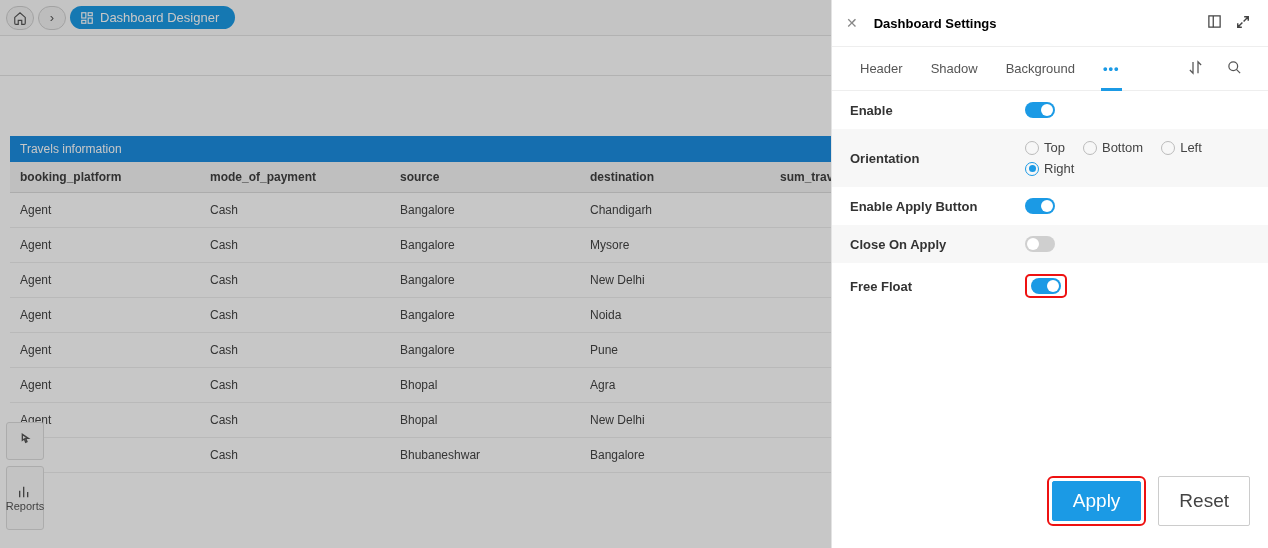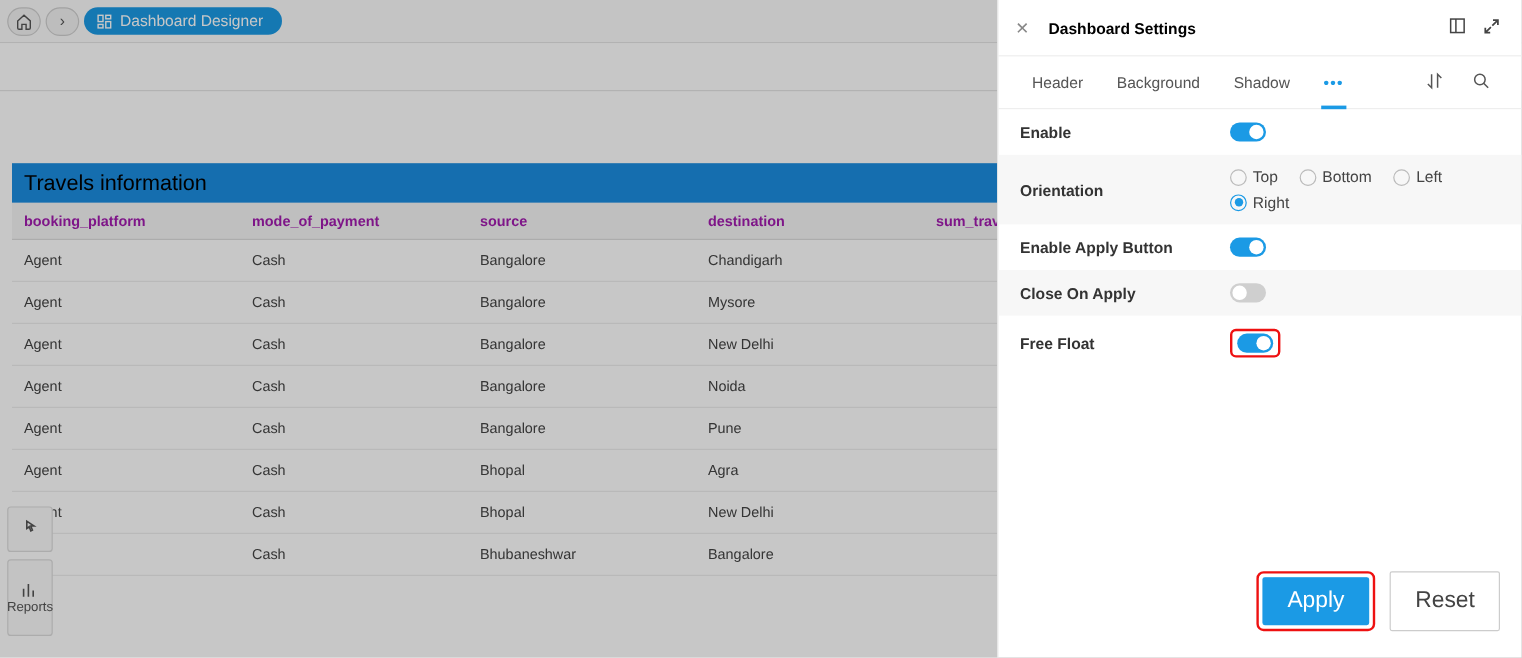--- a/index.html
+++ b/index.html
@@ -7,23 +7,23 @@
 
   
   .breadcrumb { display:flex; align-items:center; height:36px; padding-left:6px; background:#fcfcfc; border-bottom:1px solid #e5e5e5;}
   .bc-home, .bc-sep { width:28px; height:24px; display:flex; align-items:center; justify-content:center; border:1px solid #d0d0d0; border-radius:12px; margin-right:4px; color:#555; background:#f3f3f3; font-size:13px;}
   .bc-active { display:flex; align-items:center; background:#1b9ae5; color:#fff; padding:4px 16px 4px 10px; border-radius:14px; font-size:13px; }
   .bc-active svg { margin-right:6px; }
   .secondary-bar { height:40px; background:#fff; border-bottom:1px solid #e5e5e5; }
 
   
   .main-area { padding:60px 10px 0 10px; }
-  .panel-title { background:#1b8de0; color:#000000; font-size:18px; padding:6px 10px; }
+  .panel-title { background:#1b8de0; color:#ffffff; font-size:12px; padding:6px 10px; }
   .tbl { width:100%; border-collapse:collapse; }
-  .tbl th { text-align:left; font-size:12px; font-weight:600; color:#a21caf; padding:8px 10px; border-bottom:1px solid #ddd; background:#f5f5f5;}
+  .tbl th { text-align:left; font-size:12px; font-weight:600; color:#404040; padding:8px 10px; border-bottom:1px solid #ddd; background:#f5f5f5;}
   .tbl td { font-size:12px; color:#444; padding:10px 10px; border-bottom:1px solid #eee; }
   .tbl th:nth-child(1),.tbl td:nth-child(1){width:190px;}
   .tbl th:nth-child(2),.tbl td:nth-child(2){width:190px;}
   .tbl th:nth-child(3),.tbl td:nth-child(3){width:190px;}
   .tbl th:nth-child(4),.tbl td:nth-child(4){width:190px;}
 
   .pager { display:flex; align-items:center; justify-content:flex-end; gap:8px; padding:10px 16px 10px; font-size:12px; color:#555;}
   .pg-btn { width:28px; height:28px; border:1px solid #ccc; display:flex; align-items:center; justify-content:center; border-radius:2px; color:#555; }
   .pg-btn.active { border-color:#1b9ae5; color:#1b9ae5; }
   .pg-btn.disabled { color:#bbb; }
@@ -204,22 +204,22 @@
     </span>
     <span class="hdr-icon">
       <svg width="14" height="14" viewBox="0 0 24 24" fill="none" stroke="#444" stroke-width="2.5">
           <path d="M14 3h7v7M10 21H3v-7M21 3l-8 8M3 21l8-8"></path>
         </svg>
     </span>
   </div>
 
   <div class="tabs">
     <div class="tab">Header</div>
+    <div class="tab">Shadow</div>
     <div class="tab">Background</div>
-    <div class="tab">Shadow</div>
     <div class="dots">•••</div>
     <div class="spacer"></div>
     <div class="icon">
       <svg width="15" height="15" viewBox="0 0 24 24" fill="none" stroke="#555" stroke-width="2">
           <path d="M8 3v18l-5-5M16 21V3l5 5"></path>
         </svg>
     </div>
     <div class="icon">
       <svg width="15" height="15" viewBox="0 0 24 24" fill="none" stroke="#555" stroke-width="2">
           <circle cx="10" cy="10" r="7"></circle>

